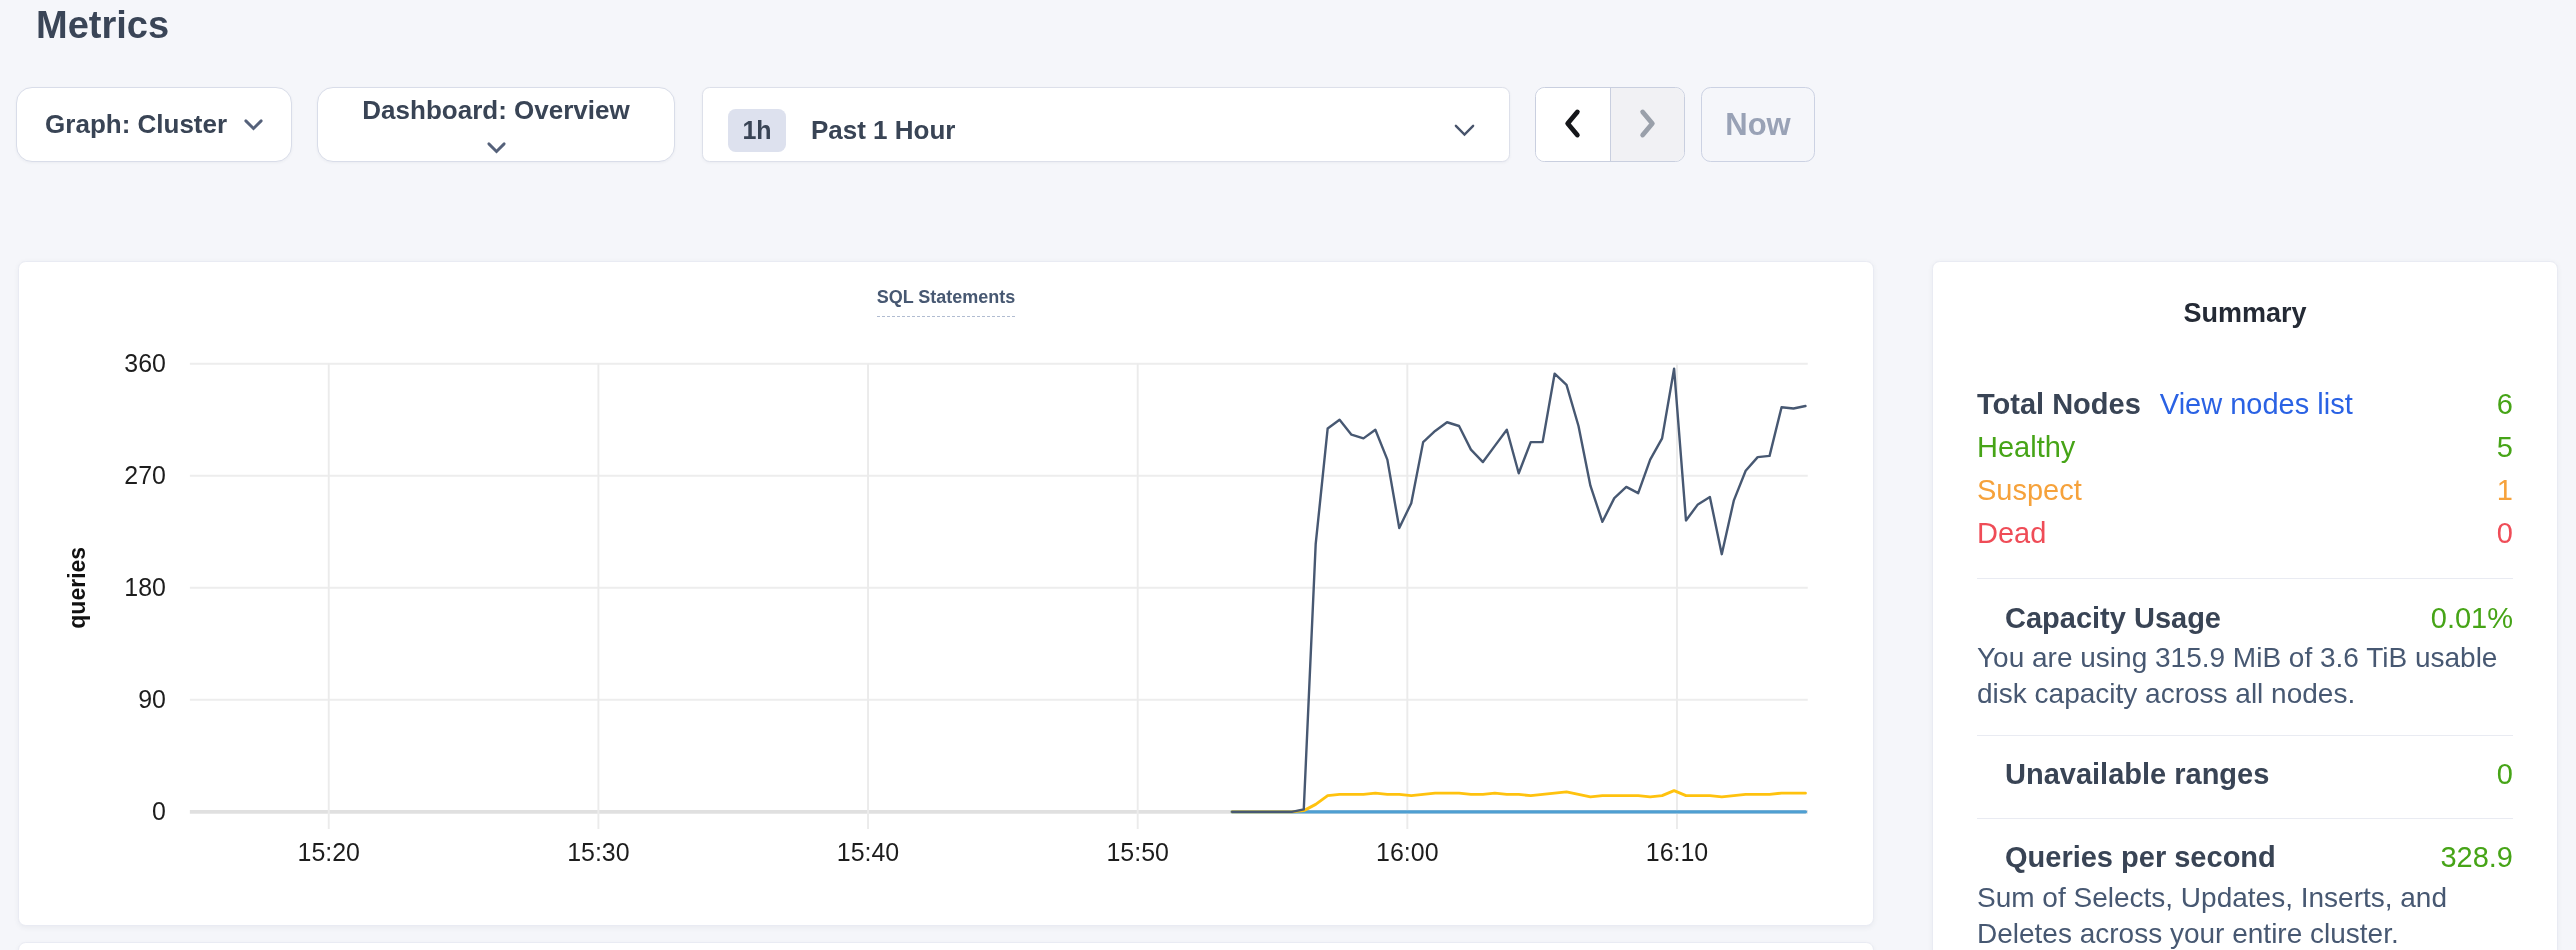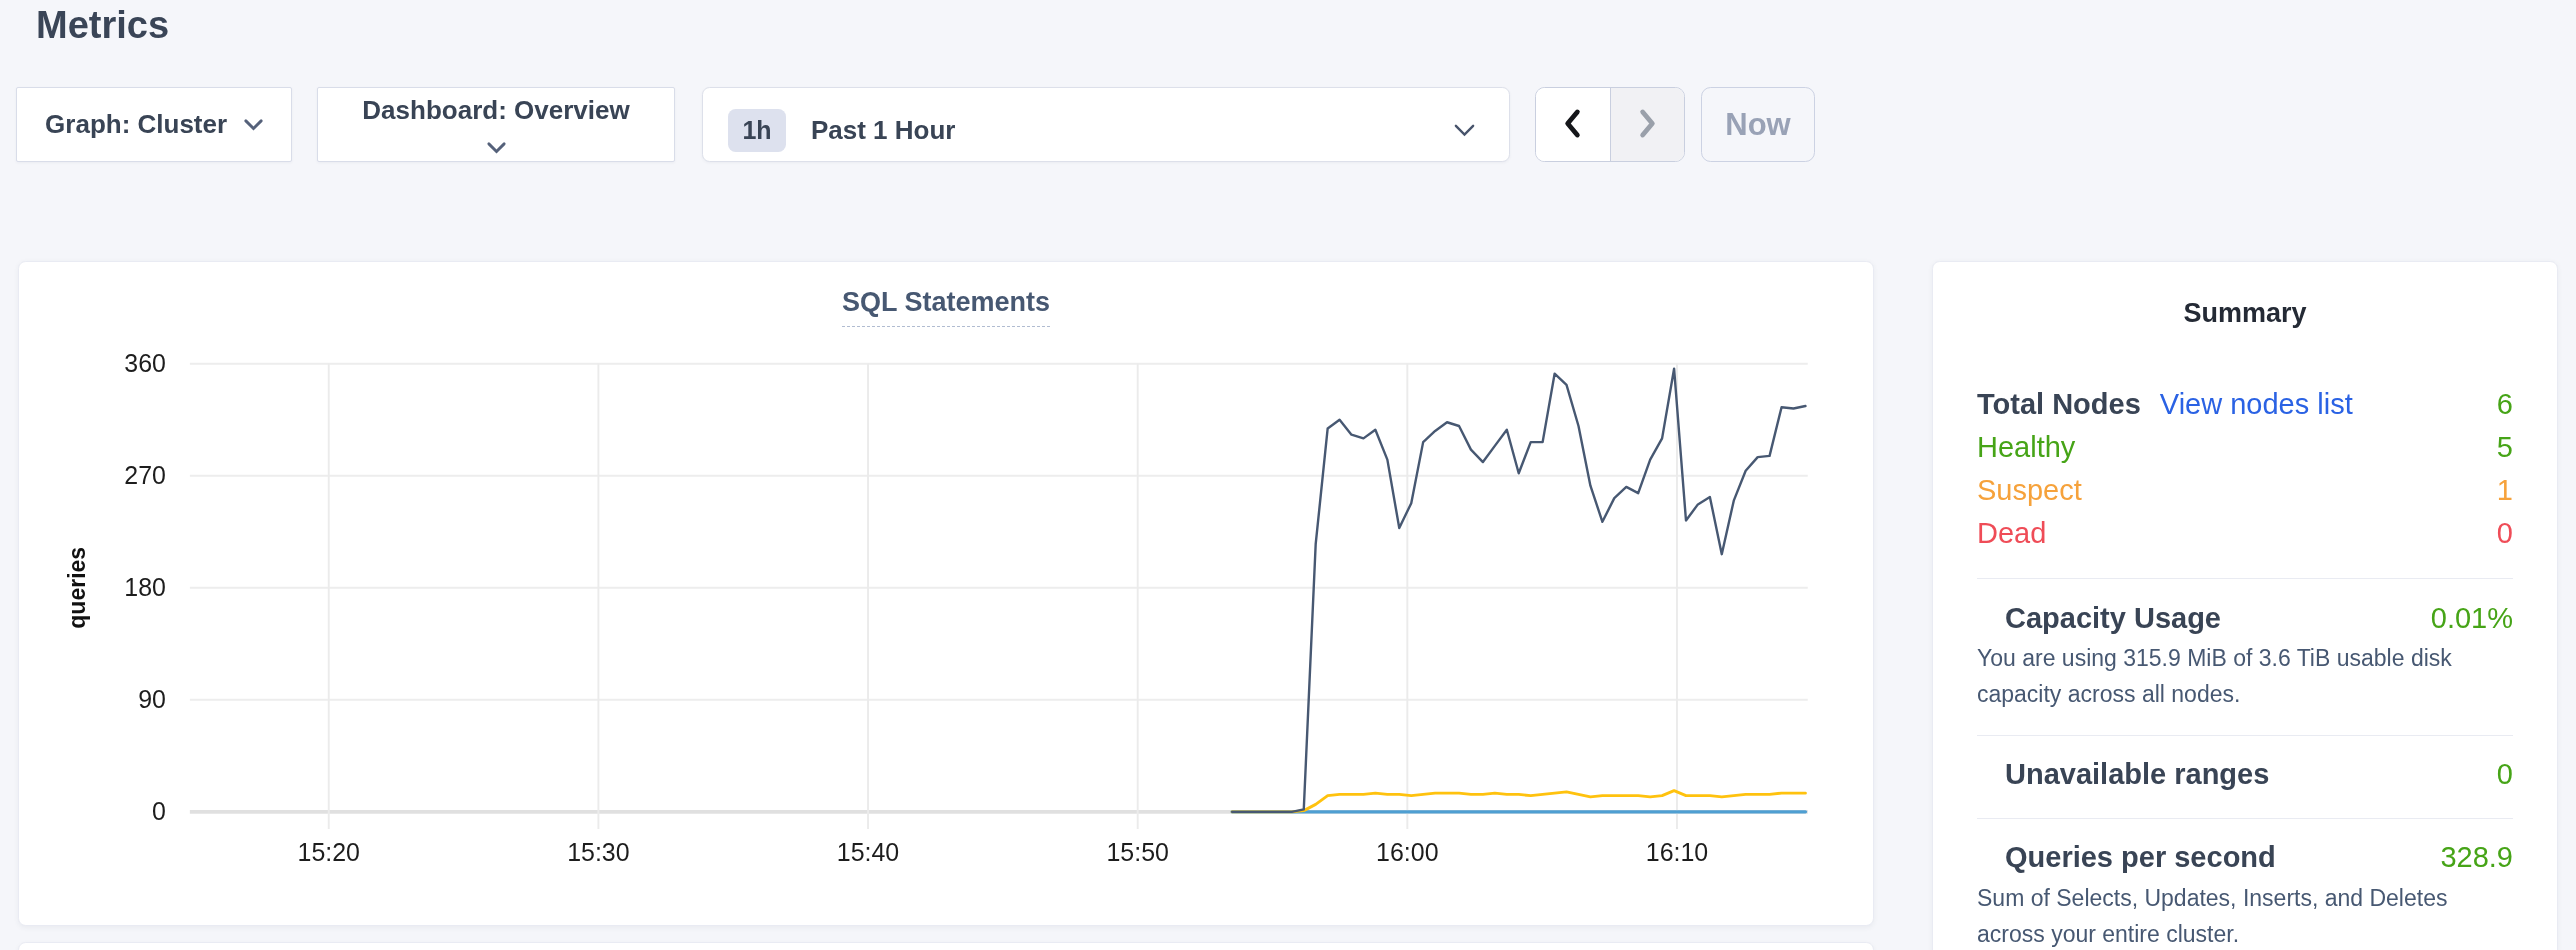--- a/index.html
+++ b/index.html
@@ -10,21 +10,21 @@
     font-family:"Liberation Sans", sans-serif;
     color:#394455;
   }
   
   .page-title {
     position:absolute; left:36px; top:3.8px;
     font-size:38px; font-weight:600; color:#3a4557;
   }
   .dropdown {
     position:absolute; top:87px; height:75px;
-    background:#ffffff; border:1.9px solid #d9dde9; border-radius:2px;
+    background:#ffffff; border:1.9px solid #d9dde9; border-radius:16px;
     display:flex; align-items:center; justify-content:center; gap:15.4px;
     font-size:26px; font-weight:600; color:#394455;
     box-shadow:0 1px 2.9px rgba(40,50,80,0.05); cursor:pointer;
   }
   #graph-dropdown { left:16.3px; width:276px; }
   #dashboard-dropdown { left:317px; width:358px;flex-direction:column; }
   .chev-icon { display:inline-flex; }
   #time-selector {
     position:absolute; left:702px; top:87px; width:808px; height:75px;
     background:#ffffff; border:1.9px solid #dde0ea; border-radius:7.7px;
@@ -56,42 +56,42 @@
     position:absolute; background:#ffffff;
     border:1px solid #e9ebf3; border-radius:7.7px;
     box-shadow:0 1.9px 4.8px rgba(50,60,90,0.06);
   }
   #chart-card { left:18px; top:261px; width:1856px; height:665px; }
   #next-chart-card { left:18px; top:942px; width:1856px; height:29px; }
   #summary-card { left:1932px; top:261px; width:626px; height:729px; padding:0 44px; }
   
   #chart-title-wrap { position:absolute; top:25px; left:0; width:100%; text-align:center; }
   #chart-title {
-    display:inline-block; font-size:27px; font-weight:700; color:#475872;
+    display:inline-block; font-size:18px; font-weight:700; color:#475872;
     border-bottom:1.9px dashed #b1bcd1; padding-bottom:7.7px;
   }
   #chart-svg { position:absolute; left:0; top:0; }
   #chart-svg text.tick { font-size:26px; fill:#1d1d1d; font-family:"Liberation Sans", sans-serif; }
   #chart-svg text.ylabel { font-size:24px; font-weight:700; fill:#111111; font-family:"Liberation Sans", sans-serif; }
   
   .s-heading { margin-top:36px; text-align:center; font-size:27px; font-weight:700; color:#242a35; }
   .s-rows { margin-top:54px; }
   .s-row {
     display:flex; justify-content:space-between; align-items:center;
     height:43px; font-size:29px; color:#394455;
   }
   .s-row.tight { height:40px; margin-top:19px;margin-left:28px; }
   .lbl-group { display:flex; align-items:baseline; gap:19px; }
   .bold { font-weight:700; }
   .green  { color:#46a417; }
   .orange { color:#f6a23b; }
   .red    { color:#ef4c57; }
   .link   { color:#2a62e4; cursor:pointer; }
   .divider { border:none; border-top:1.9px solid #e9ebf2; margin:23px 0 0; }
-  .desc { font-size:23px; line-height:36px; color:#475872; margin-top:1.9px; }
+  .desc { font-size:28px; line-height:36px; color:#475872; margin-top:1.9px; }
 </style>
 </head>
 <body>
 
 <h1 class="page-title">Metrics</h1>
 
 <div class="dropdown" id="graph-dropdown">
   <span>Graph: Cluster</span>
   <span class="chev-icon">
     <svg width="21" height="13.4" viewBox="0 0 22 14">

